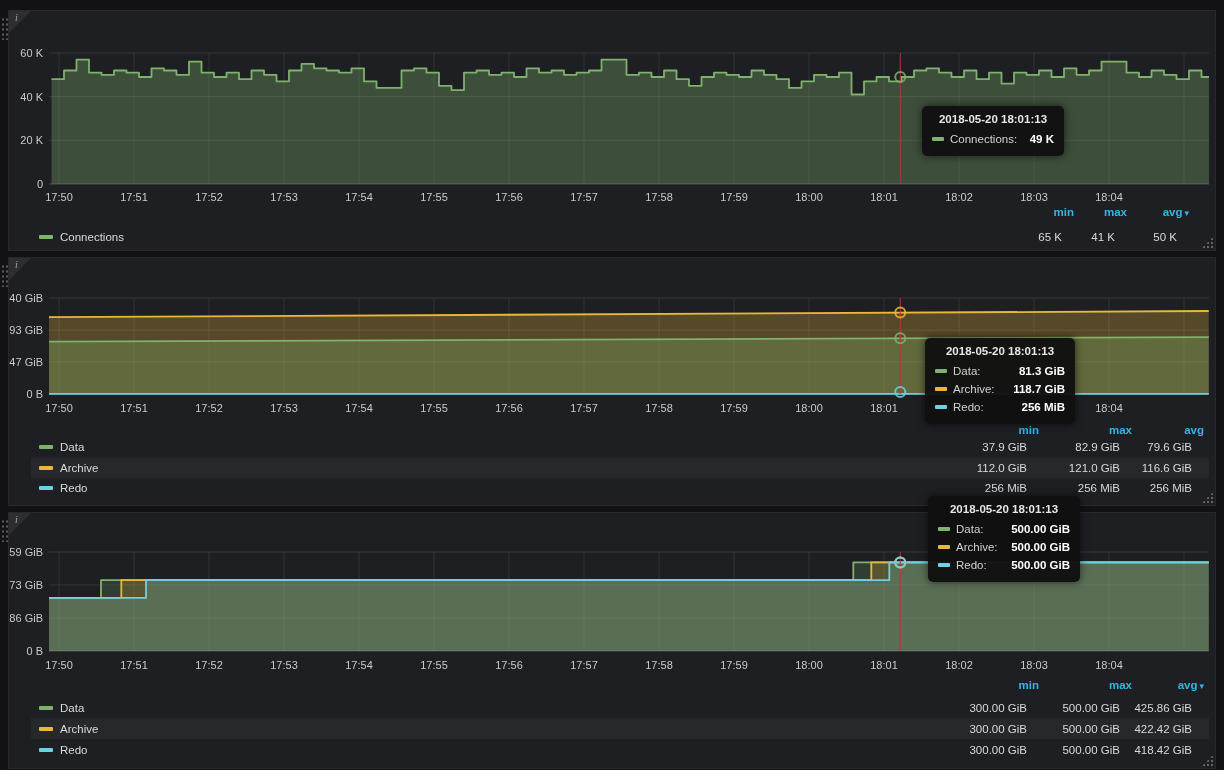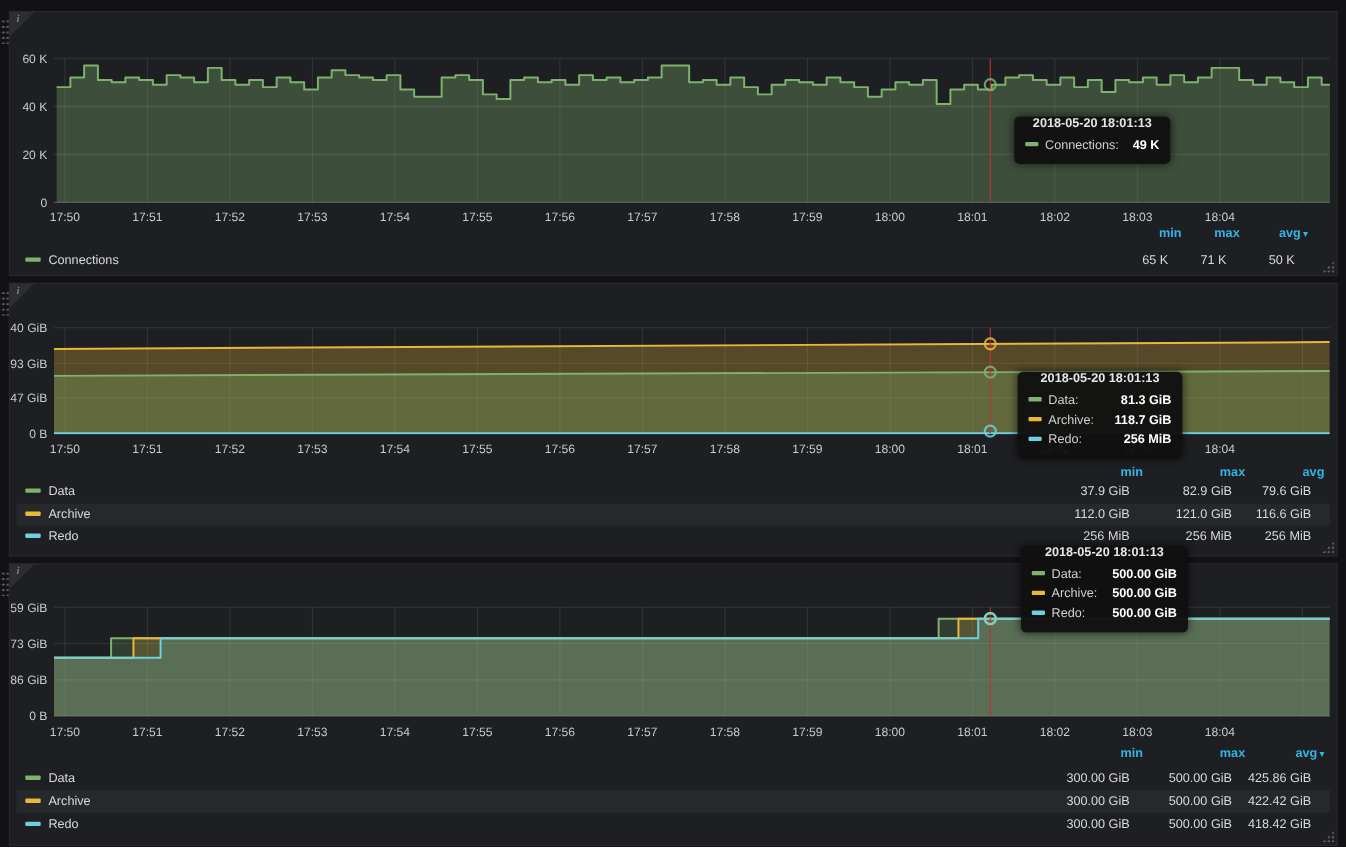--- a/index.html
+++ b/index.html
@@ -6,26 +6,26 @@
   body{font-family:"Liberation Sans","DejaVu Sans",sans-serif;}
   #dash{position:relative;width:1224px;height:770px;background:#121214;overflow:hidden;}
   .panel{position:absolute;left:8px;width:1208px;background:#1e1f23;border:1px solid #29292d;box-sizing:border-box;}
   .panel-title{position:absolute;left:0;right:0;text-align:center;font-size:13px;font-weight:bold;color:#e0e0e0;letter-spacing:.2px;cursor:pointer;}
   .chart-svg{position:absolute;left:0;top:0;}
   svg text{font-family:"Liberation Sans","DejaVu Sans",sans-serif;}
   .corner{position:absolute;top:0;left:0;width:0;height:0;border-top:22px solid rgba(255,255,255,0.07);border-right:22px solid transparent;}
   .corner-i{position:absolute;top:1px;left:6px;font-family:"Liberation Serif","DejaVu Serif",serif;font-style:italic;font-size:10px;color:#a0a4a8;}
   .legend-header{position:absolute;font-size:11.5px;font-weight:bold;color:#33b5e5;cursor:pointer;white-space:nowrap;}
   .legend-header .caret{font-size:9px;margin-left:2px;}
-  .legend-row{position:absolute;left:6px;right:6px;}
+  .legend-row{position:absolute;left:22px;right:6px;}
   .legend-row.stripe{background:rgba(255,255,255,0.045);}
   .series-label{position:absolute;left:8px;top:50%;transform:translateY(-50%);font-size:11.5px;color:#d8d9da;cursor:pointer;white-space:nowrap;}
   .dash{display:inline-block;width:14px;height:4px;border-radius:1px;margin-right:7px;vertical-align:2px;}
   .legend-val{position:absolute;top:50%;transform:translateY(-50%);font-size:11.5px;color:#d8d9da;white-space:nowrap;}
-  .gtooltip{position:absolute;background:rgba(16,16,16,0.96);border-radius:5px;padding:0 10px 8px 10px;z-index:50;box-shadow:0 0 8px rgba(0,0,0,0.6);box-sizing:border-box;}
+  .gtooltip{position:absolute;background:rgba(16,16,16,0.96);border-radius:5px;padding:7px 10px 8px 10px;z-index:50;box-shadow:0 0 8px rgba(0,0,0,0.6);box-sizing:border-box;}
   .tt-title{text-align:center;font-size:11.5px;font-weight:bold;color:#e6e6e6;margin-bottom:5px;white-space:nowrap;}
   .tt-row{position:relative;font-size:11.5px;color:#d0d0d0;height:18px;line-height:18px;white-space:nowrap;}
   .tt-row .dash{width:12px;height:4px;margin-right:6px;}
   .tt-val{position:absolute;right:0;font-weight:bold;color:#ffffff;}
   .row-handle{position:absolute;left:0;width:8px;height:24px;background-image:radial-gradient(circle,#57585c 1px,transparent 1.3px);background-size:4px 5px;background-position:1px 1px;cursor:move;}
   .resize-handle{position:absolute;right:2px;bottom:2px;width:11px;height:11px;background-image:radial-gradient(circle,#8a8a8a 1px,transparent 1.2px);background-size:4px 4px;clip-path:polygon(100% 0,100% 100%,0 100%);opacity:.65;cursor:nwse-resize;}
 </style>
 </head>
 <body>
 
@@ -88,21 +88,21 @@
         <line x1="891.2524999999999" y1="42" x2="891.2524999999999" y2="173" stroke="#b93535" stroke-width="1"></line>
         <circle cx="891.2524999999999" cy="66.01666666666667" r="5" fill="none" stroke="#7eb26d" stroke-width="2" stroke-opacity="0.85"></circle>
       </svg>
     <div class="legend-box">
         <div class="legend-header" style="right: 141px; top: 195px;">min</div>
         <div class="legend-header" style="right: 88px; top: 195px;">max</div>
         <div class="legend-header" style="right: 26px; top: 195px;">avg<span class="caret">▾</span></div>
         <div class="legend-row" style="top: 216px; height: 20px;">
           <span class="series-label"><span class="dash" style="background: rgb(126, 178, 109);"></span>Connections</span>
           <span class="legend-val" style="right: 147px;">65 K</span>
-          <span class="legend-val" style="right: 94px;">71 K</span>
+          <span class="legend-val" style="right: 94px;">41 K</span>
           <span class="legend-val" style="right: 32px;">50 K</span>
         </div>
       </div>
     <div class="resize-handle"></div>
   </section>
 
   <section class="panel" id="panel-1" style="top: 257px; height: 249px;">
     <div class="corner"></div>
     <div class="corner-i">i</div>
     <svg class="chart-svg" width="1208" height="249" viewBox="0 0 1208 249">

